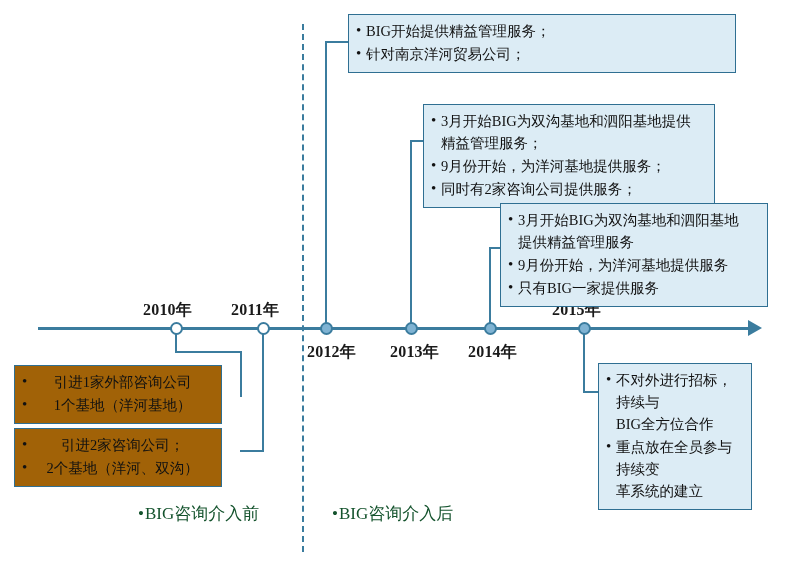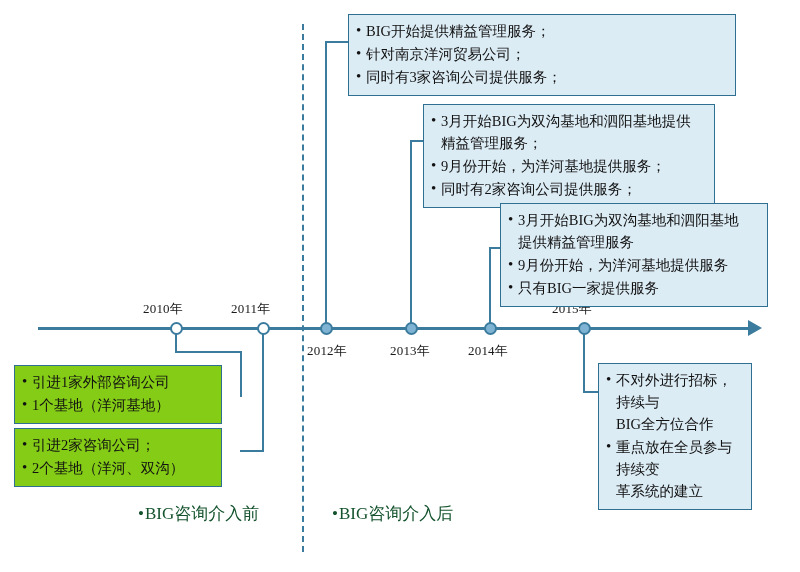--- a/index.html
+++ b/index.html
@@ -52,24 +52,25 @@
     border: 2px solid #3b7c9e;
   }
   .marker.solid {
     background: #7fb3d3;
     border: 2px solid #3b7c9e;
   }
 
   
   .year-label {
     position: absolute;
-    font-size: 13px;
+    font-size: 16px;
     color: #1a1a1a;
     white-space: nowrap;
     letter-spacing: 0.2px;
+    font-weight: bold;
   }
 
   
   .divider {
     position: absolute;
     left: 302px;
     top: 24px;
     width: 0;
     height: 528px;
     border-left: 2px dashed #3b7c9e;
@@ -82,21 +83,22 @@
     border: 1px solid #2f6f92;
     font-size: 14.5px;
     line-height: 1.52;
     color: #111111;
     padding: 5px 8px 6px 7px;
   }
   .callout.filled {
     background: #dcecf5;
   }
   .callout.plain {
-    background: #84cc16;
+    background: #a16207;
+    text-align: center;
   }
   .callout ul {
     margin: 0;
     padding: 0;
     list-style: none;
   }
   .callout li {
     position: relative;
     padding-left: 10px;
     margin: 0 0 1px 0;
@@ -167,21 +169,20 @@
   <div class="year-label" style="left:231px; top:300px;">2011年</div>
   <div class="year-label" style="left:307px; top:342px;">2012年</div>
   <div class="year-label" style="left:390px; top:342px;">2013年</div>
   <div class="year-label" style="left:468px; top:342px;">2014年</div>
   <div class="year-label" style="left:552px; top:300px;">2015年</div>
 
   <div class="callout filled" style="left:348px; top:14px; width:388px;">
     <ul>
       <li>BIG开始提供精益管理服务；</li>
       <li>针对南京洋河贸易公司；</li>
-      <li>同时有3家咨询公司提供服务；</li>
     </ul>
   </div>
 
   <div class="callout filled" style="left:423px; top:104px; width:292px;">
     <ul>
       <li>3月开始BIG为双沟基地和泗阳基地提供
 精益管理服务；</li>
       <li>9月份开始，为洋河基地提供服务；</li>
       <li>同时有2家咨询公司提供服务；</li>
     </ul>

